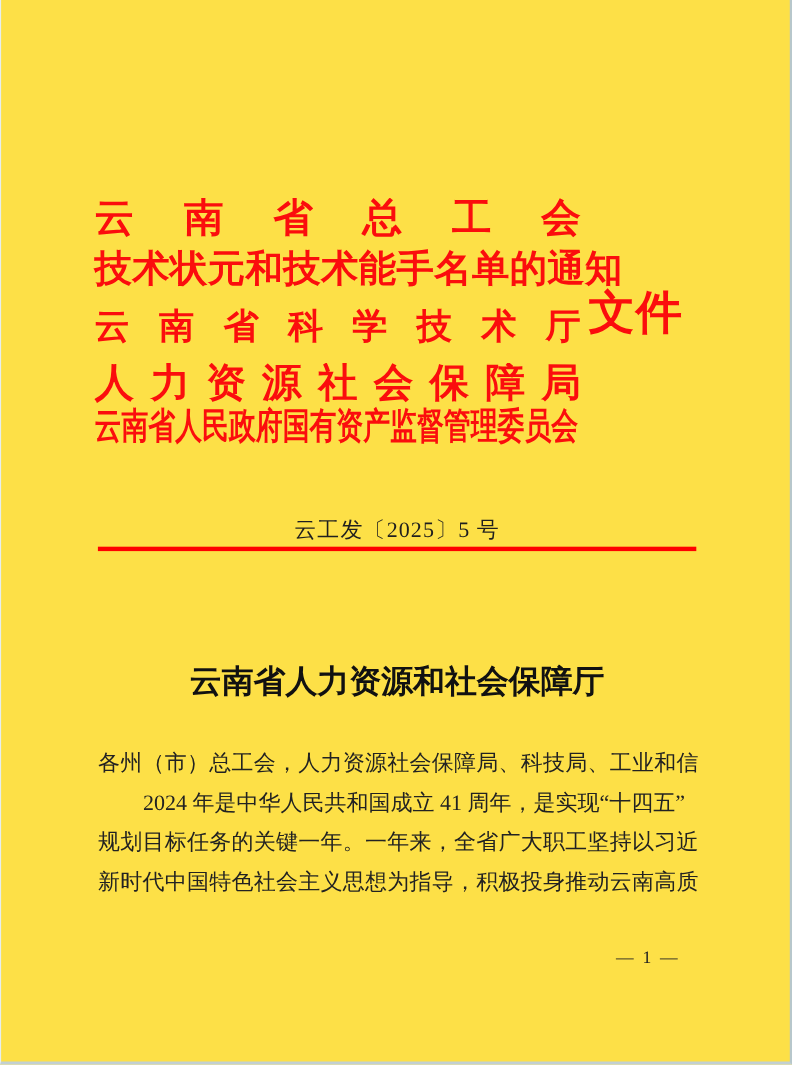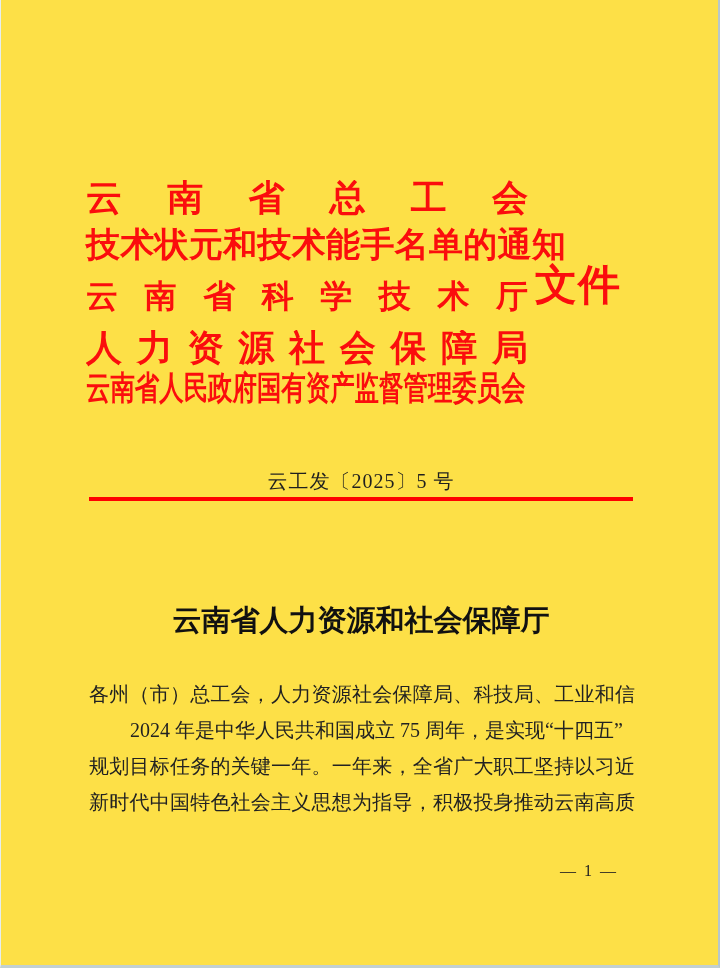--- a/index.html
+++ b/index.html
@@ -144,20 +144,20 @@
   </div>
 
   <div class="doc-number">云工发〔2025〕5 号</div>
 
   <div class="red-rule"></div>
 
   <div class="title-line title-2">云南省人力资源和社会保障厅</div>
 
   <div class="body-text">
     <div class="body-line justified">各州（市）总工会，人力资源社会保障局、科技局、工业和信息</div>
-    <div class="body-line indent">2024 年是中华人民共和国成立 75 周年，是实现“十四五”</div>
+    <div class="body-line indent">2024 年是中华人民共和国成立 41 周年，是实现“十四五”</div>
     <div class="body-line justified">规划目标任务的关键一年。一年来，全省广大职工坚持以习近平</div>
     <div class="body-line justified">新时代中国特色社会主义思想为指导，积极投身推动云南高质量</div>
   </div>
 
   <div class="page-number">— 1 —</div>
 
 </div>
 
 </body></html>

